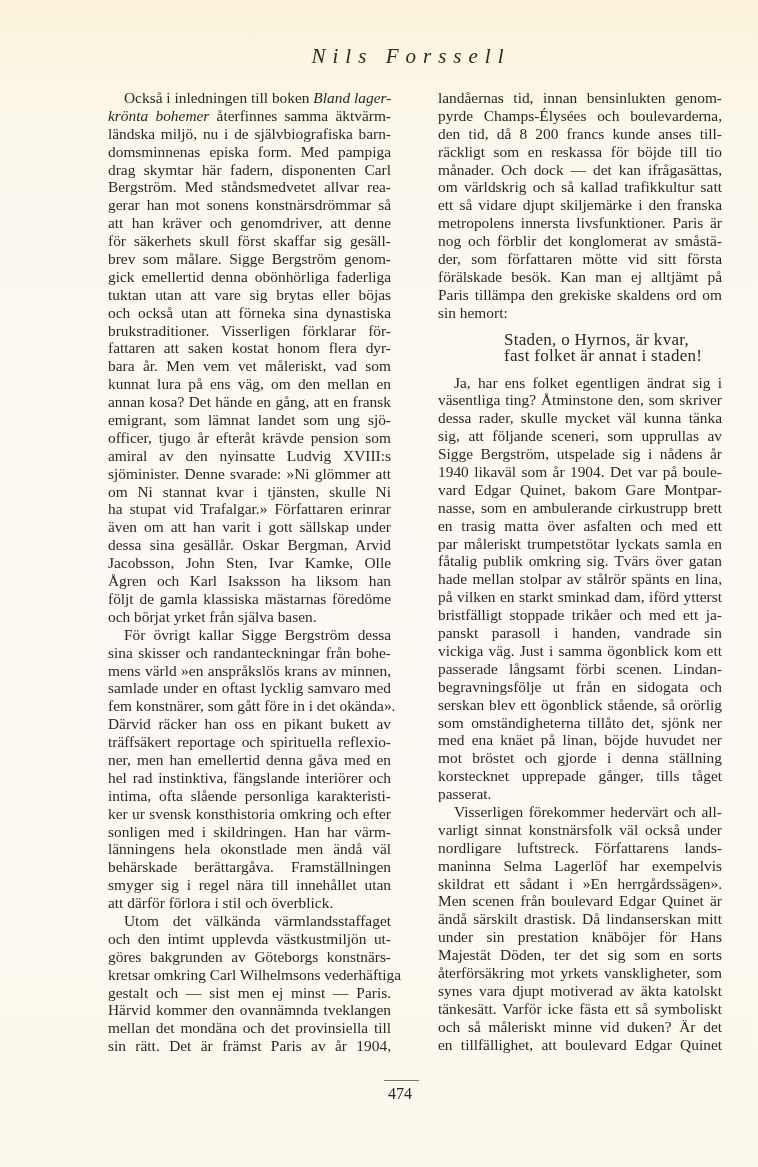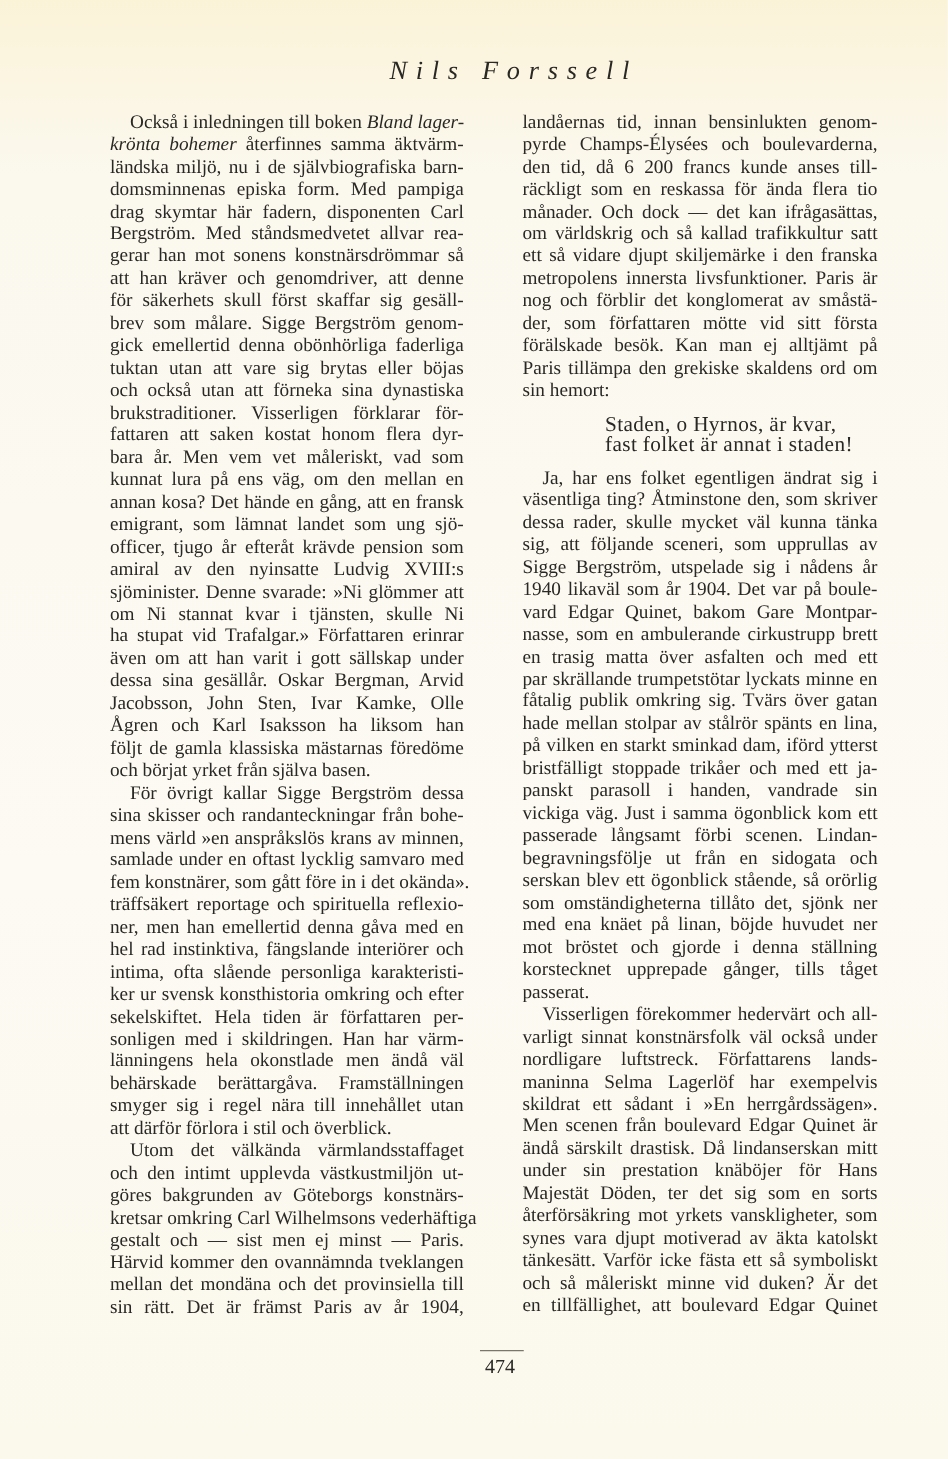--- a/index.html
+++ b/index.html
@@ -19,20 +19,21 @@
     text-align: center;
     font-family: "Liberation Serif", serif;
     font-style: italic; font-size: 21px; letter-spacing: 7px;
     color: #2a2824;
     padding-left: 64px; box-sizing: border-box;
   }
   .col {
     position: absolute; top: 89px;
     font-family: "Liberation Serif", serif;
     font-size: 15.4px;
+    margin-left: 20px;
   }
   .col-left { left: 88px; width: 283px; }
   .col-right { left: 418px; width: 284px; }
   .line {
     height: 17.9px; line-height: 17.9px;
     white-space: nowrap;
     text-align: justify; text-align-last: justify;
     display: block;
   }
   .line.last { text-align-last: left; }
@@ -87,47 +88,47 @@
       <span class="line"><span>dessa sina gesällår. Oskar Bergman, Arvid</span></span>
       <span class="line"><span>Jacobsson, John Sten, Ivar Kamke, Olle</span></span>
       <span class="line"><span>Ågren och Karl Isaksson ha liksom han</span></span>
       <span class="line"><span>följt de gamla klassiska mästarnas föredöme</span></span>
       <span class="line last"><span>och börjat yrket från själva basen.</span></span>
       <span class="line indent"><span>För övrigt kallar Sigge Bergström dessa</span></span>
       <span class="line"><span>sina skisser och randanteckningar från bohe-</span></span>
       <span class="line"><span>mens värld »en anspråkslös krans av minnen,</span></span>
       <span class="line"><span>samlade under en oftast lycklig samvaro med</span></span>
       <span class="line"><span>fem konstnärer, som gått före in i det okända».</span></span>
+      <span class="line"><span>Därvid räcker han oss en pikant bukett av</span></span>
       <span class="line"><span>träffsäkert reportage och spirituella reflexio-</span></span>
       <span class="line"><span>ner, men han emellertid denna gåva med en</span></span>
       <span class="line"><span>hel rad instinktiva, fängslande interiörer och</span></span>
       <span class="line"><span>intima, ofta slående personliga karakteristi-</span></span>
       <span class="line"><span>ker ur svensk konsthistoria omkring och efter</span></span>
-      <span class="line"><span>sekelskiftet. Hela tiden är författaren per-</span></span>
       <span class="line"><span>sonligen med i skildringen. Han har värm-</span></span>
       <span class="line"><span>länningens hela okonstlade men ändå väl</span></span>
       <span class="line"><span>behärskade berättargåva. Framställningen</span></span>
       <span class="line"><span>smyger sig i regel nära till innehållet utan</span></span>
       <span class="line last"><span>att därför förlora i stil och överblick.</span></span>
       <span class="line indent"><span>Utom det välkända värmlandsstaffaget</span></span>
       <span class="line"><span>och den intimt upplevda västkustmiljön ut-</span></span>
       <span class="line"><span>göres bakgrunden av Göteborgs konstnärs-</span></span>
       <span class="line"><span>kretsar omkring Carl Wilhelmsons vederhäftiga</span></span>
       <span class="line"><span>gestalt och — sist men ej minst — Paris.</span></span>
       <span class="line"><span>Härvid kommer den ovannämnda tveklangen</span></span>
       <span class="line"><span>mellan det mondäna och det provinsiella till</span></span>
       <span class="line"><span>sin rätt. Det är främst Paris av år 1904,</span></span>
     </div>
 
   <div class="col col-right">
     <div id="right-before">
         <span class="line"><span>landåernas tid, innan bensinlukten genom-</span></span>
         <span class="line"><span>pyrde Champs-Élysées och boulevarderna,</span></span>
-        <span class="line"><span>den tid, då 6 200 francs kunde anses till-</span></span>
-        <span class="line"><span>räckligt som en reskassa för ända flera tio</span></span>
+        <span class="line"><span>den tid, då 8 200 francs kunde anses till-</span></span>
+        <span class="line"><span>räckligt som en reskassa för böjde till tio</span></span>
         <span class="line"><span>månader. Och dock — det kan ifrågasättas,</span></span>
         <span class="line"><span>om världskrig och så kallad trafikkultur satt</span></span>
         <span class="line"><span>ett så vidare djupt skiljemärke i den franska</span></span>
         <span class="line"><span>metropolens innersta livsfunktioner. Paris är</span></span>
         <span class="line"><span>nog och förblir det konglomerat av småstä-</span></span>
         <span class="line"><span>der, som författaren mötte vid sitt första</span></span>
         <span class="line"><span>förälskade besök. Kan man ej alltjämt på</span></span>
         <span class="line"><span>Paris tillämpa den grekiske skaldens ord om</span></span>
         <span class="line last"><span>sin hemort:</span></span>
       </div>
@@ -138,21 +139,21 @@
     <div id="right-after">
         <span class="line indent"><span>Ja, har ens folket egentligen ändrat sig i</span></span>
         <span class="line"><span>väsentliga ting? Åtminstone den, som skriver</span></span>
         <span class="line"><span>dessa rader, skulle mycket väl kunna tänka</span></span>
         <span class="line"><span>sig, att följande sceneri, som upprullas av</span></span>
         <span class="line"><span>Sigge Bergström, utspelade sig i nådens år</span></span>
         <span class="line"><span>1940 likaväl som år 1904. Det var på boule-</span></span>
         <span class="line"><span>vard Edgar Quinet, bakom Gare Montpar-</span></span>
         <span class="line"><span>nasse, som en ambulerande cirkustrupp brett</span></span>
         <span class="line"><span>en trasig matta över asfalten och med ett</span></span>
-        <span class="line"><span>par skrällande trumpetstötar lyckats minne en</span></span>
+        <span class="line"><span>par måleriskt trumpetstötar lyckats samla en</span></span>
         <span class="line"><span>fåtalig publik omkring sig. Tvärs över gatan</span></span>
         <span class="line"><span>hade mellan stolpar av stålrör spänts en lina,</span></span>
         <span class="line"><span>på vilken en starkt sminkad dam, iförd ytterst</span></span>
         <span class="line"><span>bristfälligt stoppade trikåer och med ett ja-</span></span>
         <span class="line"><span>panskt parasoll i handen, vandrade sin</span></span>
         <span class="line"><span>vickiga väg. Just i samma ögonblick kom ett</span></span>
         <span class="line"><span>passerade långsamt förbi scenen. Lindan-</span></span>
         <span class="line"><span>begravningsfölje ut från en sidogata och</span></span>
         <span class="line"><span>serskan blev ett ögonblick stående, så orörlig</span></span>
         <span class="line"><span>som omständigheterna tillåto det, sjönk ner</span></span>

